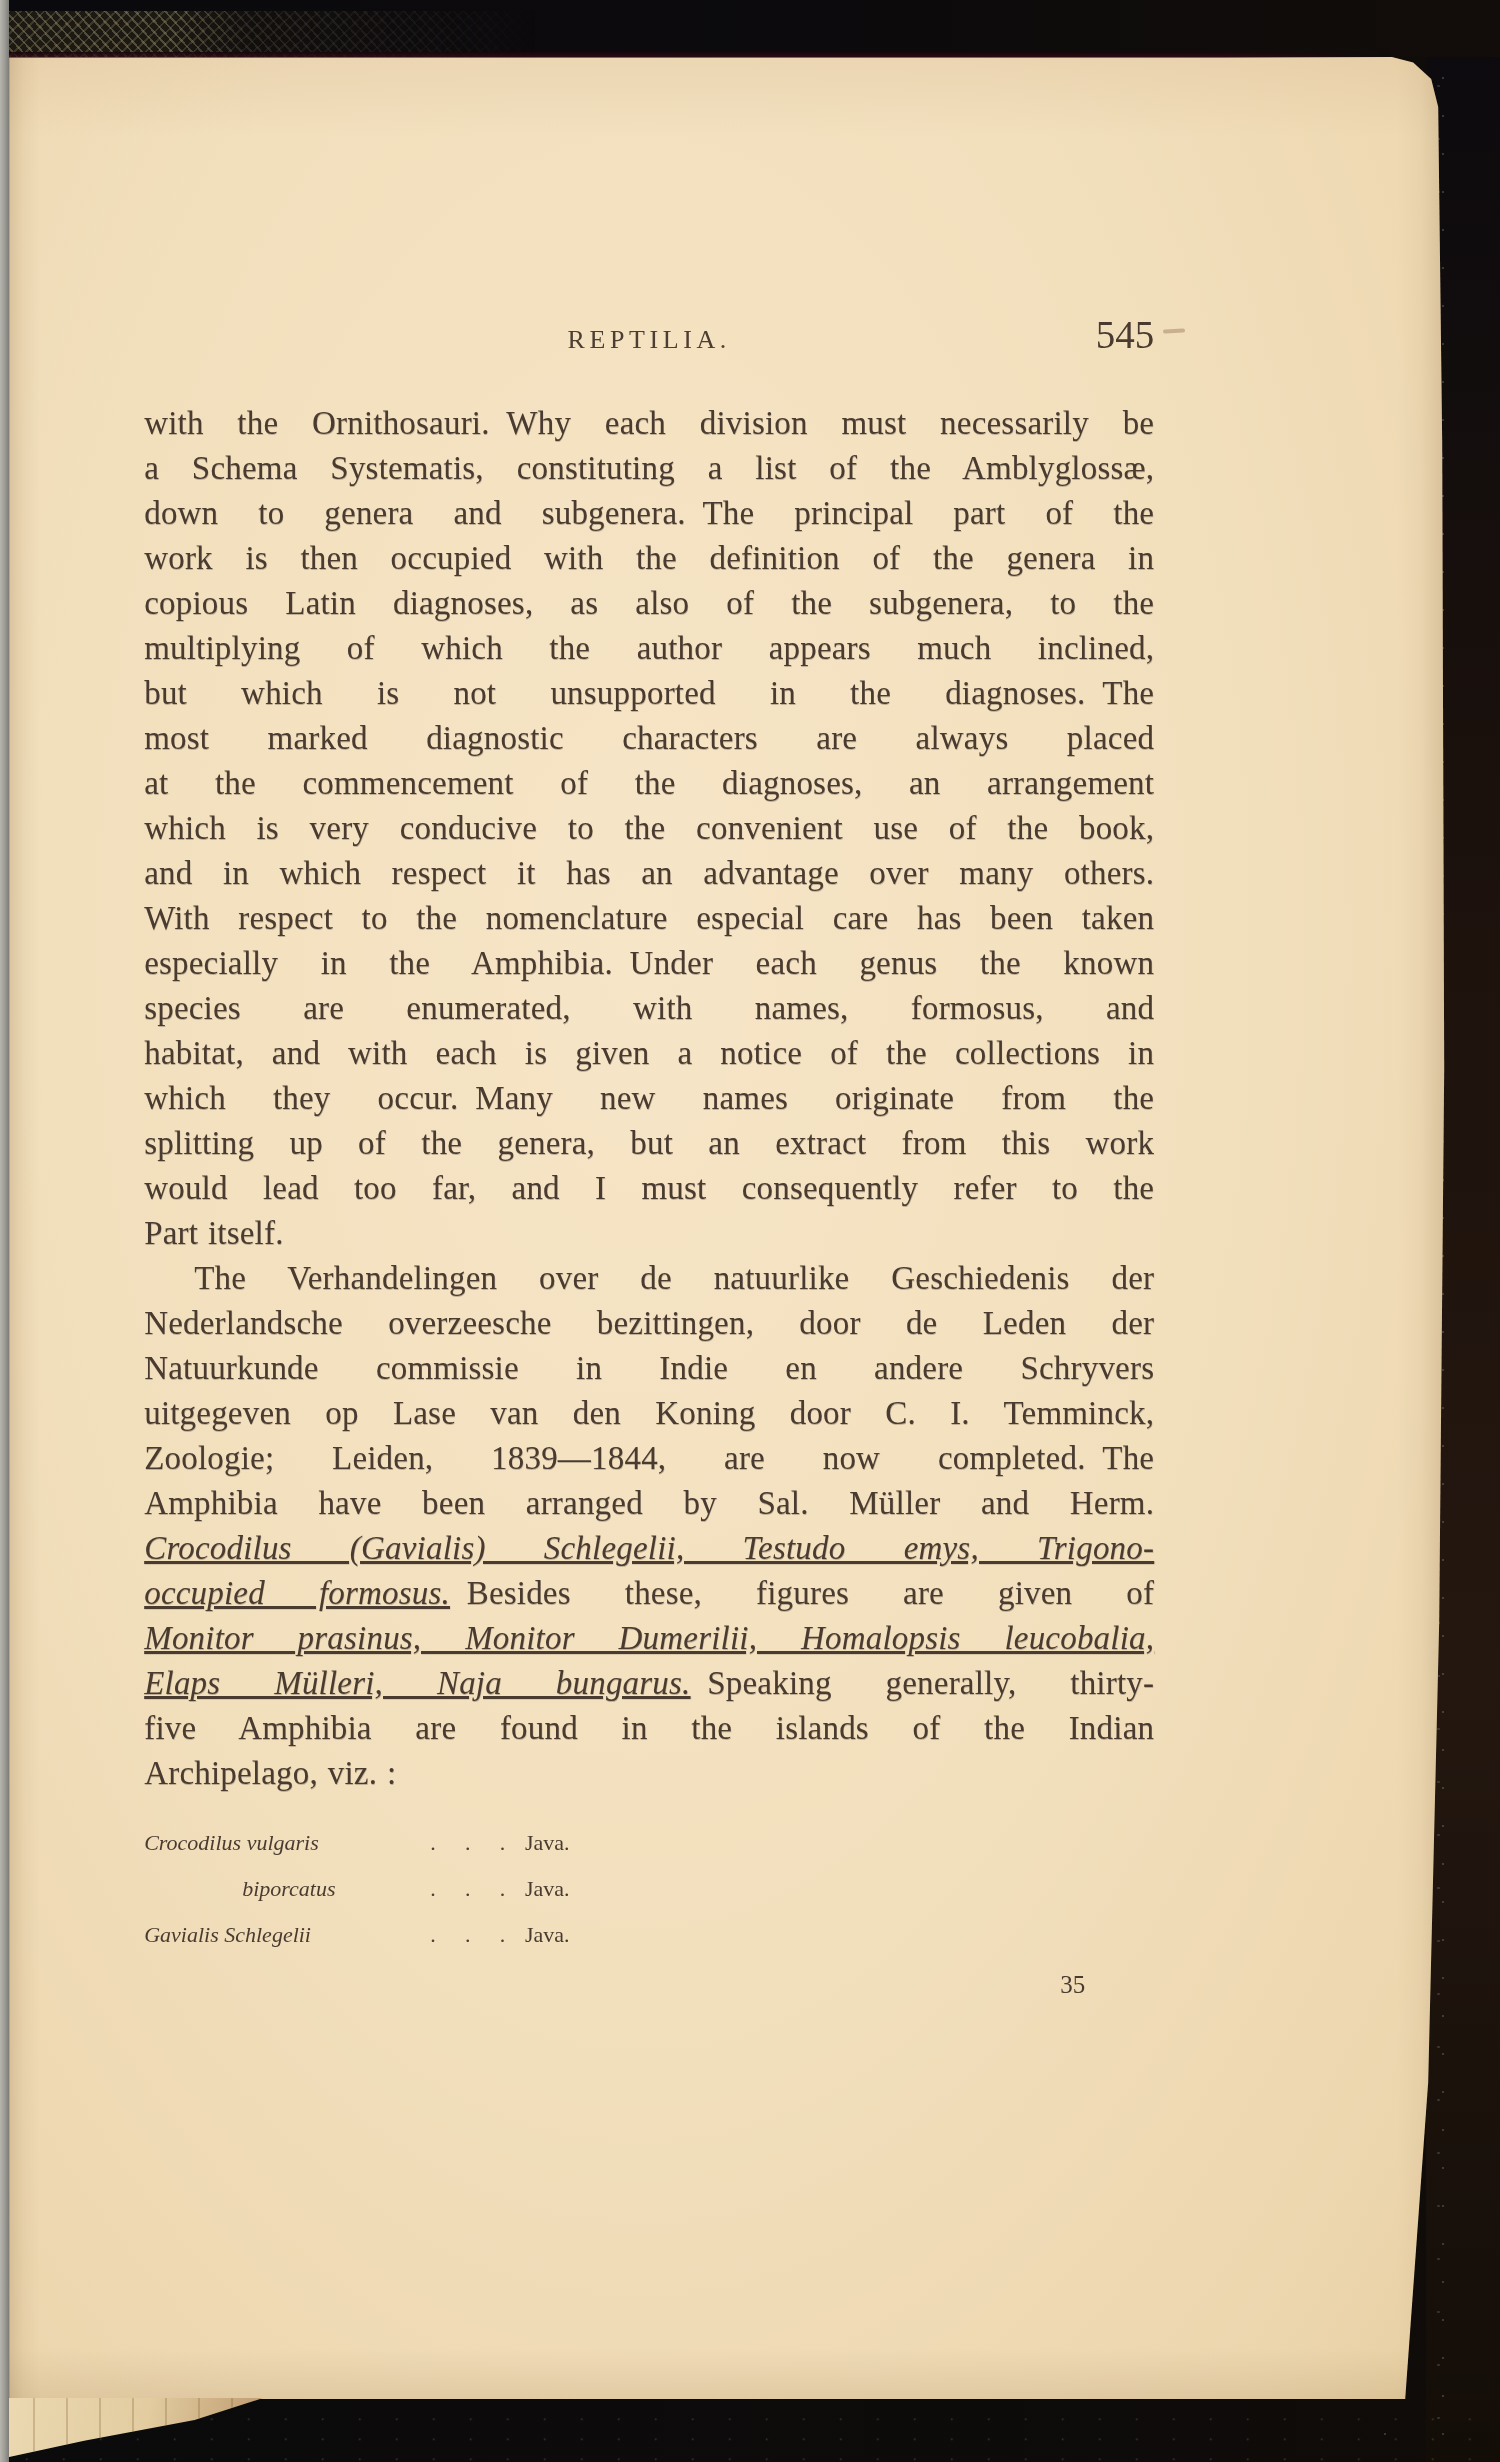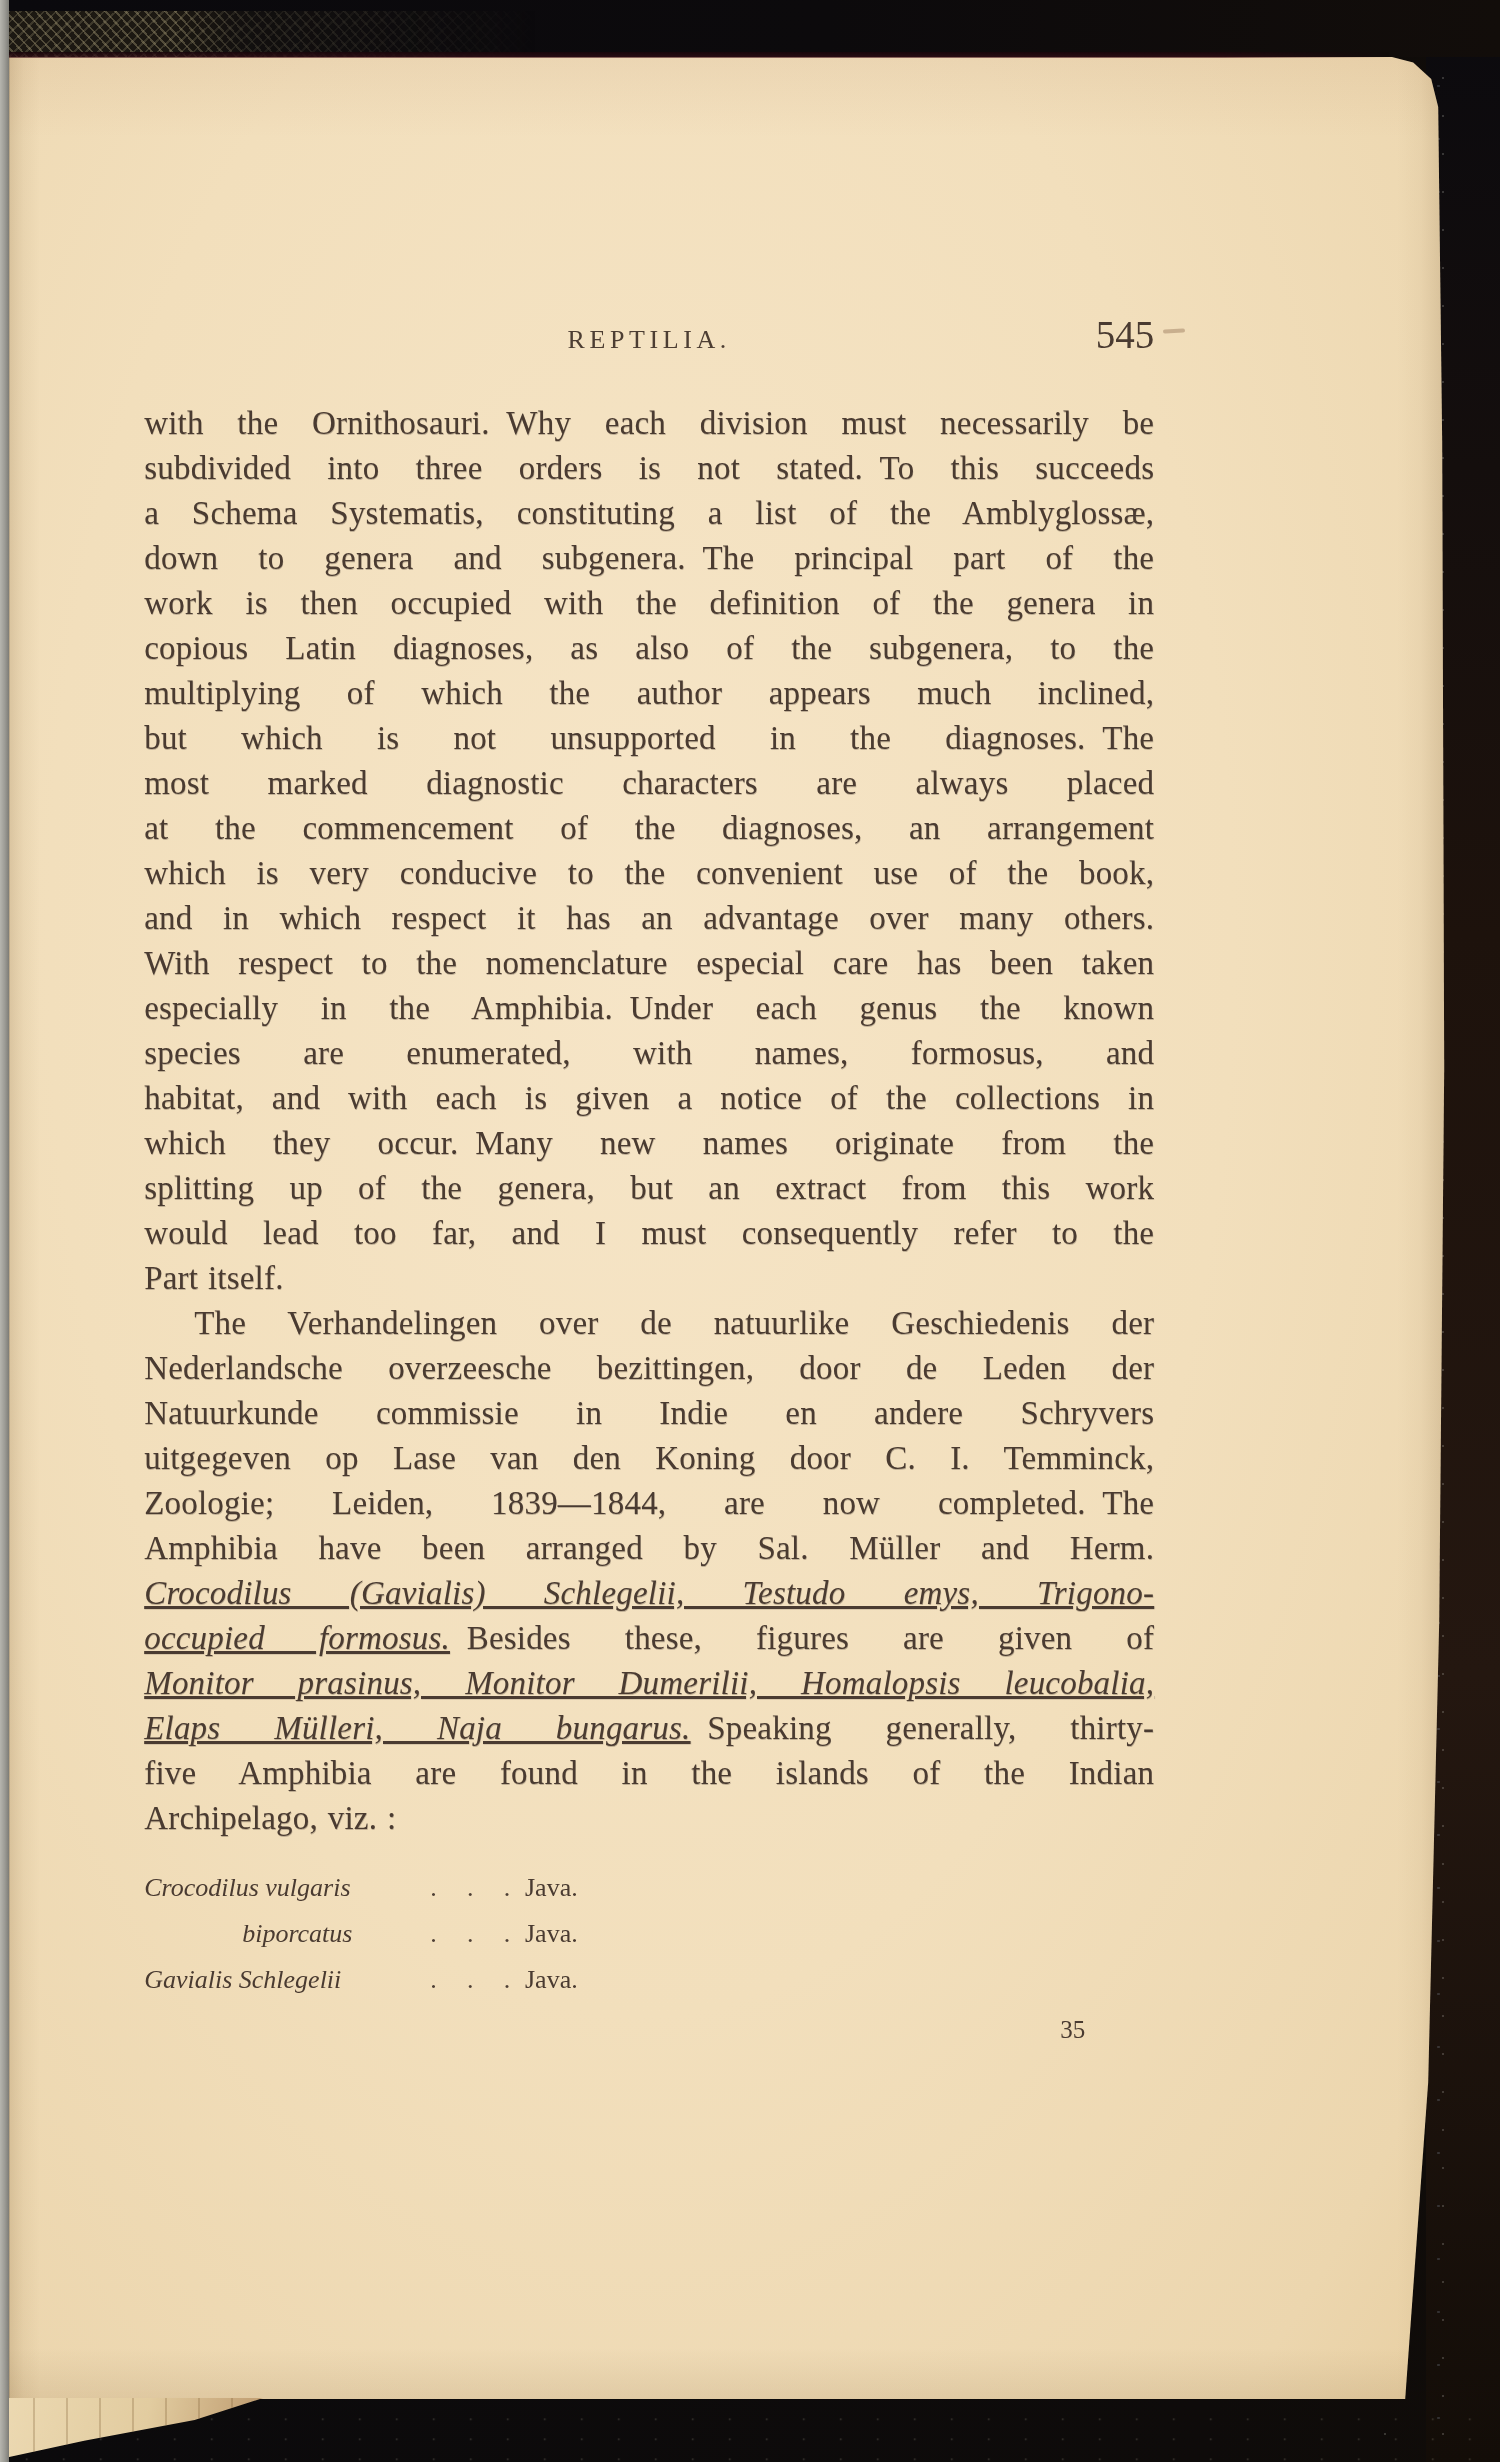--- a/index.html
+++ b/index.html
@@ -127,21 +127,21 @@
     word-spacing: 1.4px;
     color: #4a3b31;
     text-shadow: 0.4px 0.5px 0.6px rgba(74,59,49,0.30);
   }
   .line-last { text-align-last: left; }
   .line-indent { text-indent: 50px; }
   .ital { font-style: italic; text-decoration: underline; }
 
   
   .species-table { margin-top: 24px; }
-  .sp-row { display: flex; height: 46px; line-height: 46px; font-size: 26px; }
+  .sp-row { display: flex; height: 46px; line-height: 46px; font-size: 22px; }
   .sp-name { width: 286px; font-style: italic; }
   .sp-indent { padding-left: 98px; width: 286px; }
   .sp-dots { width: 93px; word-spacing: 22px; letter-spacing: 0.9px; color: #4f4036; }
   .sp-place { padding-left: 1.8px; }
 
   
   .signature { margin-top: 5.5px; font-size: 25px; line-height: 41px; padding-left: 847px; color: #4a3b31; text-align: center; }
 
   
   .stray-dash {
@@ -163,21 +163,20 @@
 
     <div class="content">
 
       <div class="running-head">
         <div class="rh-title">REPTILIA.</div>
         <div class="rh-num">545</div>
       </div>
 
       <div class="body-text">
           <div class="line"><span>with the Ornithosauri. Why each division must necessarily be</span></div>
-          <div class="line"><span>subdivided into three orders is not stated. To this succeeds</span></div>
           <div class="line"><span>a Schema Systematis, constituting a list of the Amblyglossæ,</span></div>
           <div class="line"><span>down to genera and subgenera. The principal part of the</span></div>
           <div class="line"><span>work is then occupied with the definition of the genera in</span></div>
           <div class="line"><span>copious Latin diagnoses, as also of the subgenera, to the</span></div>
           <div class="line"><span>multiplying of which the author appears much inclined,</span></div>
           <div class="line"><span>but which is not unsupported in the diagnoses. The</span></div>
           <div class="line"><span>most marked diagnostic characters are always placed</span></div>
           <div class="line"><span>at the commencement of the diagnoses, an arrangement</span></div>
           <div class="line"><span>which is very conducive to the convenient use of the book,</span></div>
           <div class="line"><span>and in which respect it has an advantage over many others.</span></div>

